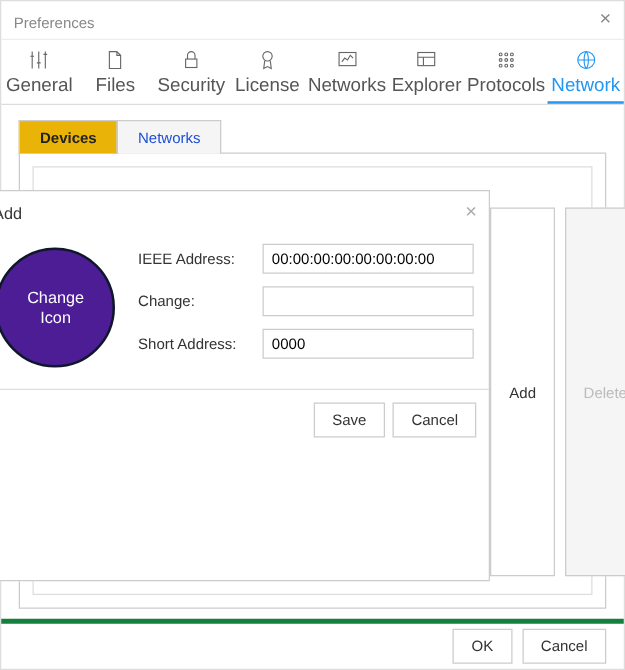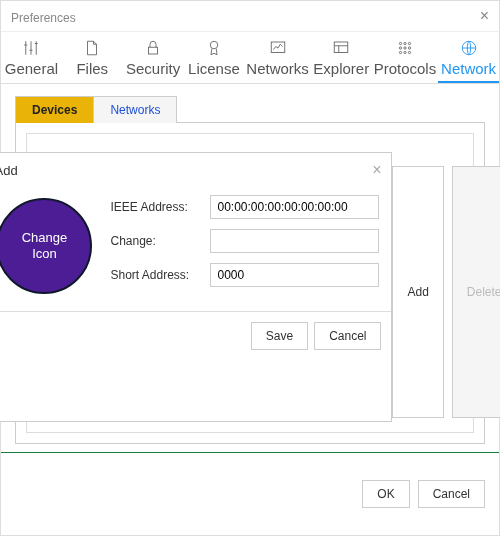--- a/index.html
+++ b/index.html
@@ -36,21 +36,21 @@
 .row { display: flex; align-items: center; margin-bottom: 10px; }
 .row label { width: 100px; font-size: 12px; color: #333; }
 .row input { flex: 1; border: 1px solid #ccc; padding: 4px 6px; font-size: 12px; height: 24px; }
 .add-footer { border-top: 1px solid #ddd; display: flex; justify-content: flex-end; padding: 10px; gap: 6px; }
 
 .btn { border: 1px solid #ccc; background: #fff; padding: 6px 14px; font-size: 12px; cursor: pointer; color: #333; }
 .btn.disabled { color: #bbb; background: #f5f5f5; cursor: default; }
 
 .panel-bottom { display: flex; justify-content: center; gap: 8px; padding: 14px 0 4px; }
 
-.dialog-footer { display: flex; justify-content: flex-end; gap: 8px; padding: 27px 14px; border-top: 1px solid #15803d; }
+.dialog-footer { display: flex; justify-content: flex-end; gap: 8px; padding: 4px 14px; border-top: 4px solid #15803d; }
 </style>
 </head>
 <body>
 
 <div class="dialog">
 
   <div class="titlebar">
     <span class="titlebar-title">Preferences</span>
     <span class="titlebar-close">×</span>
   </div>

